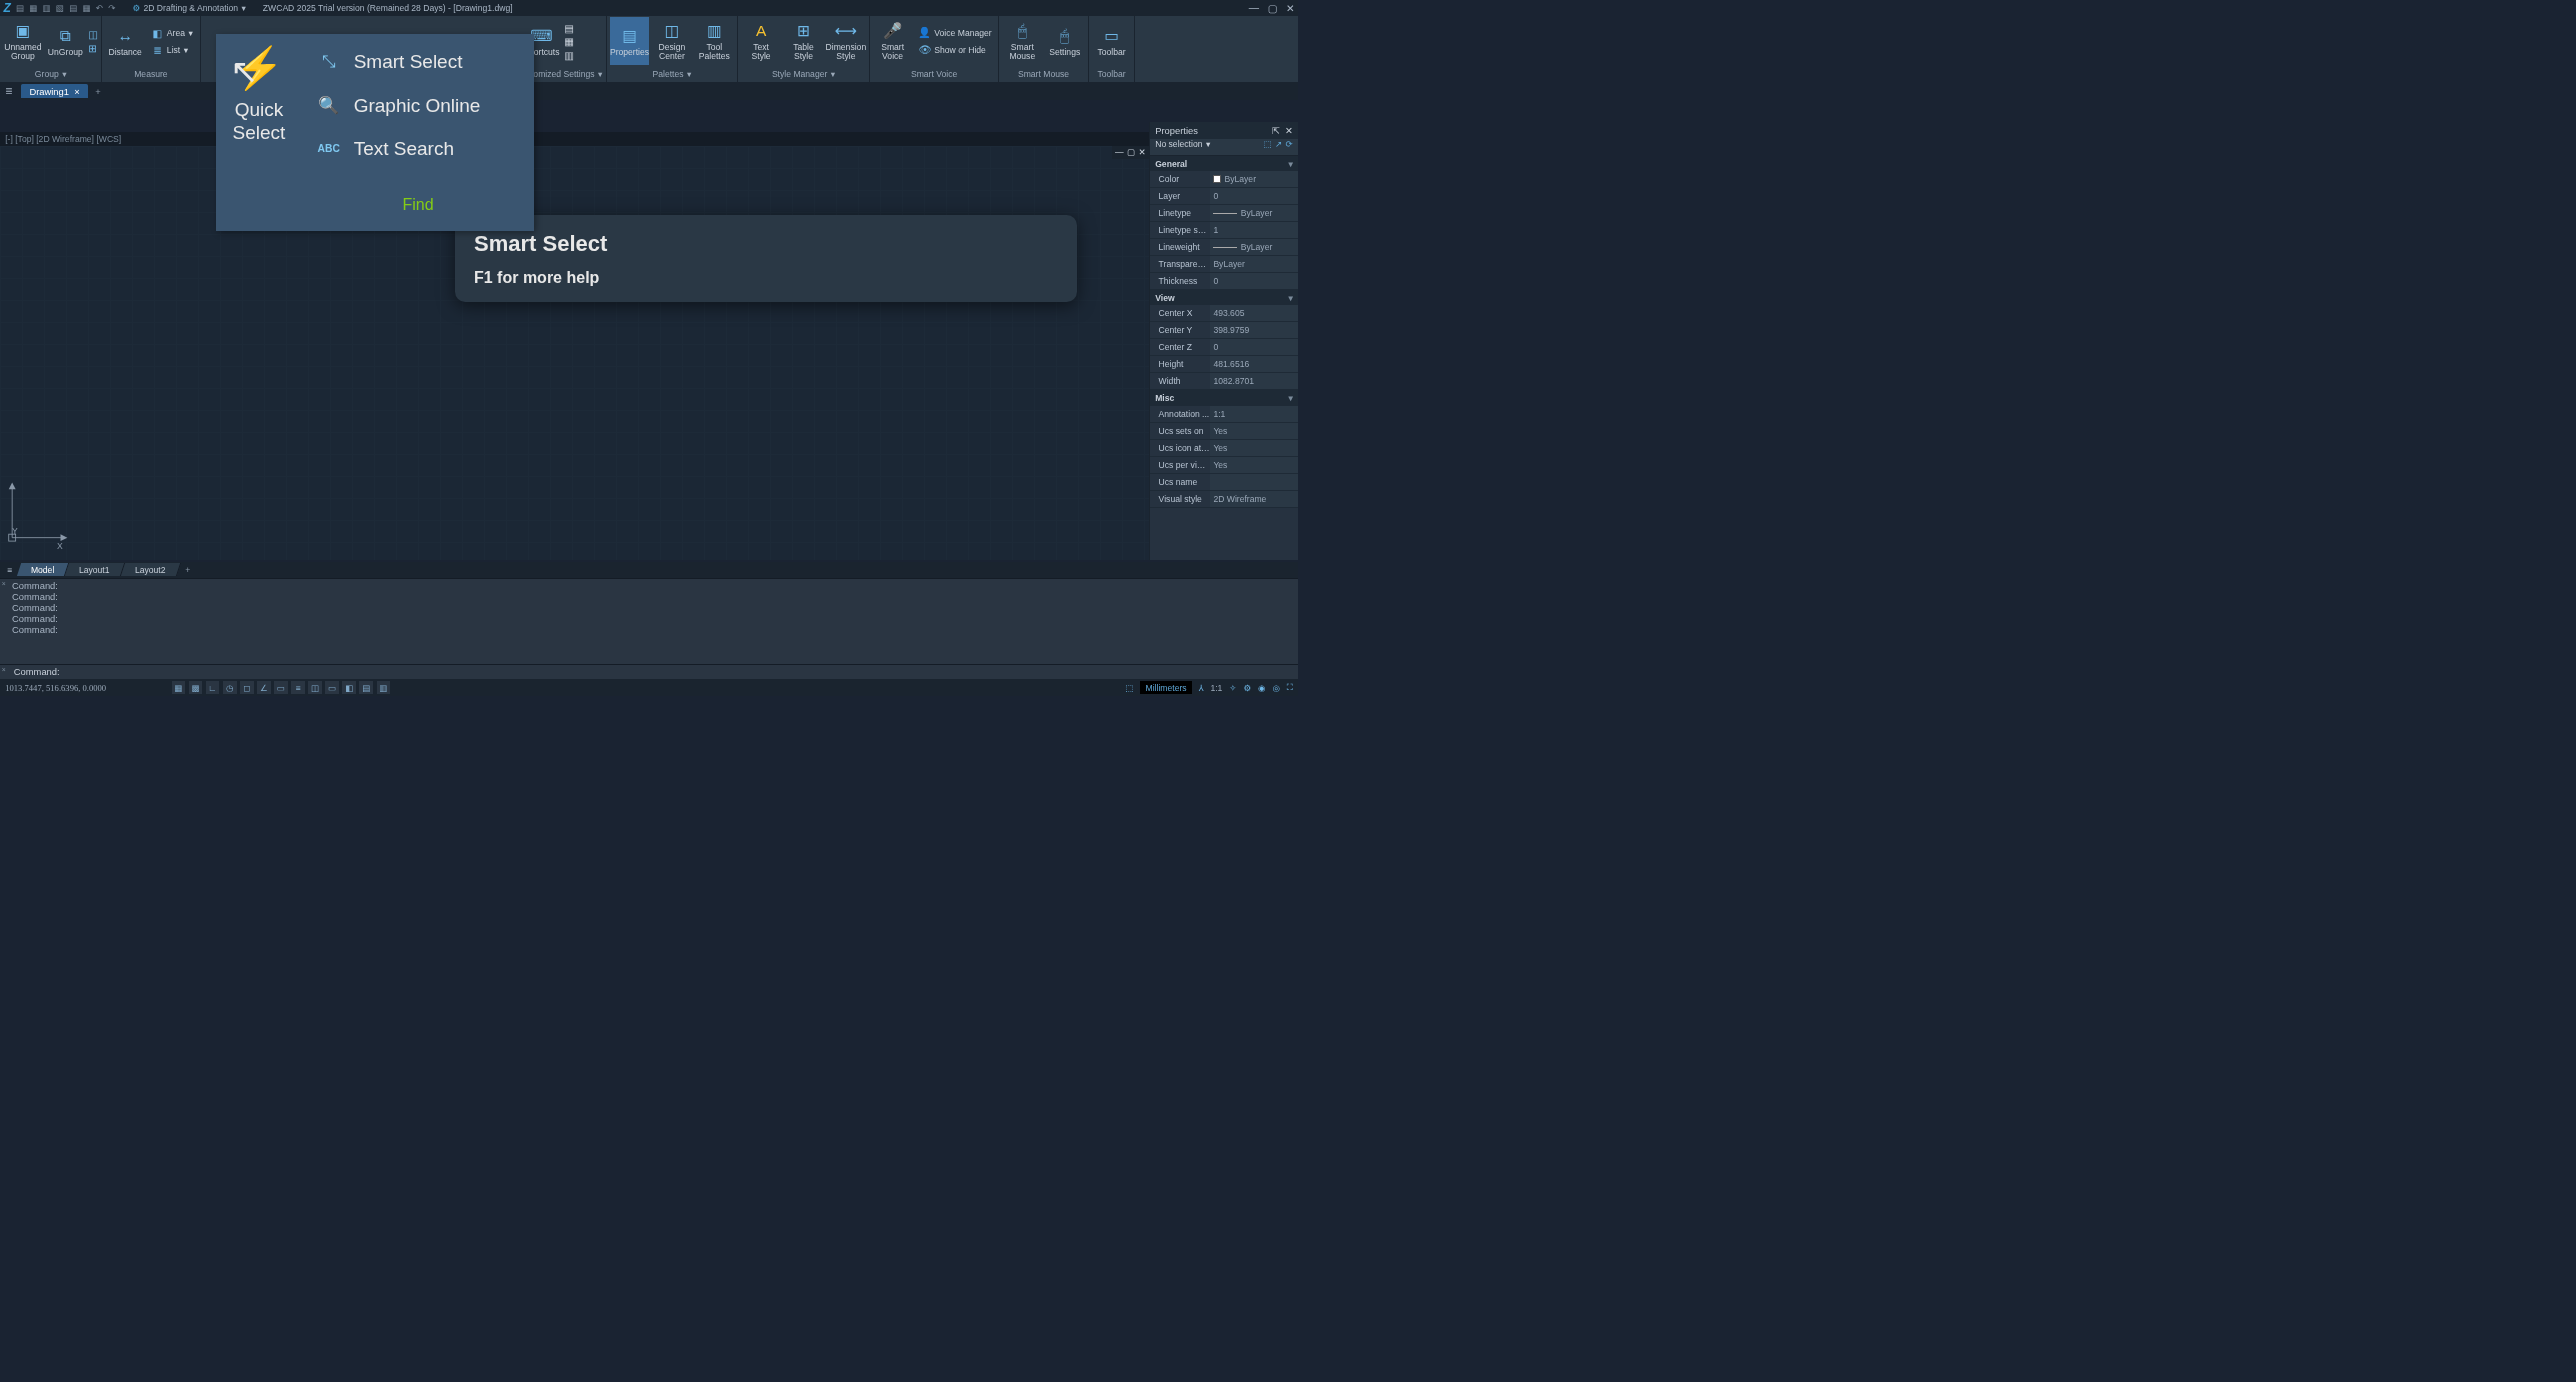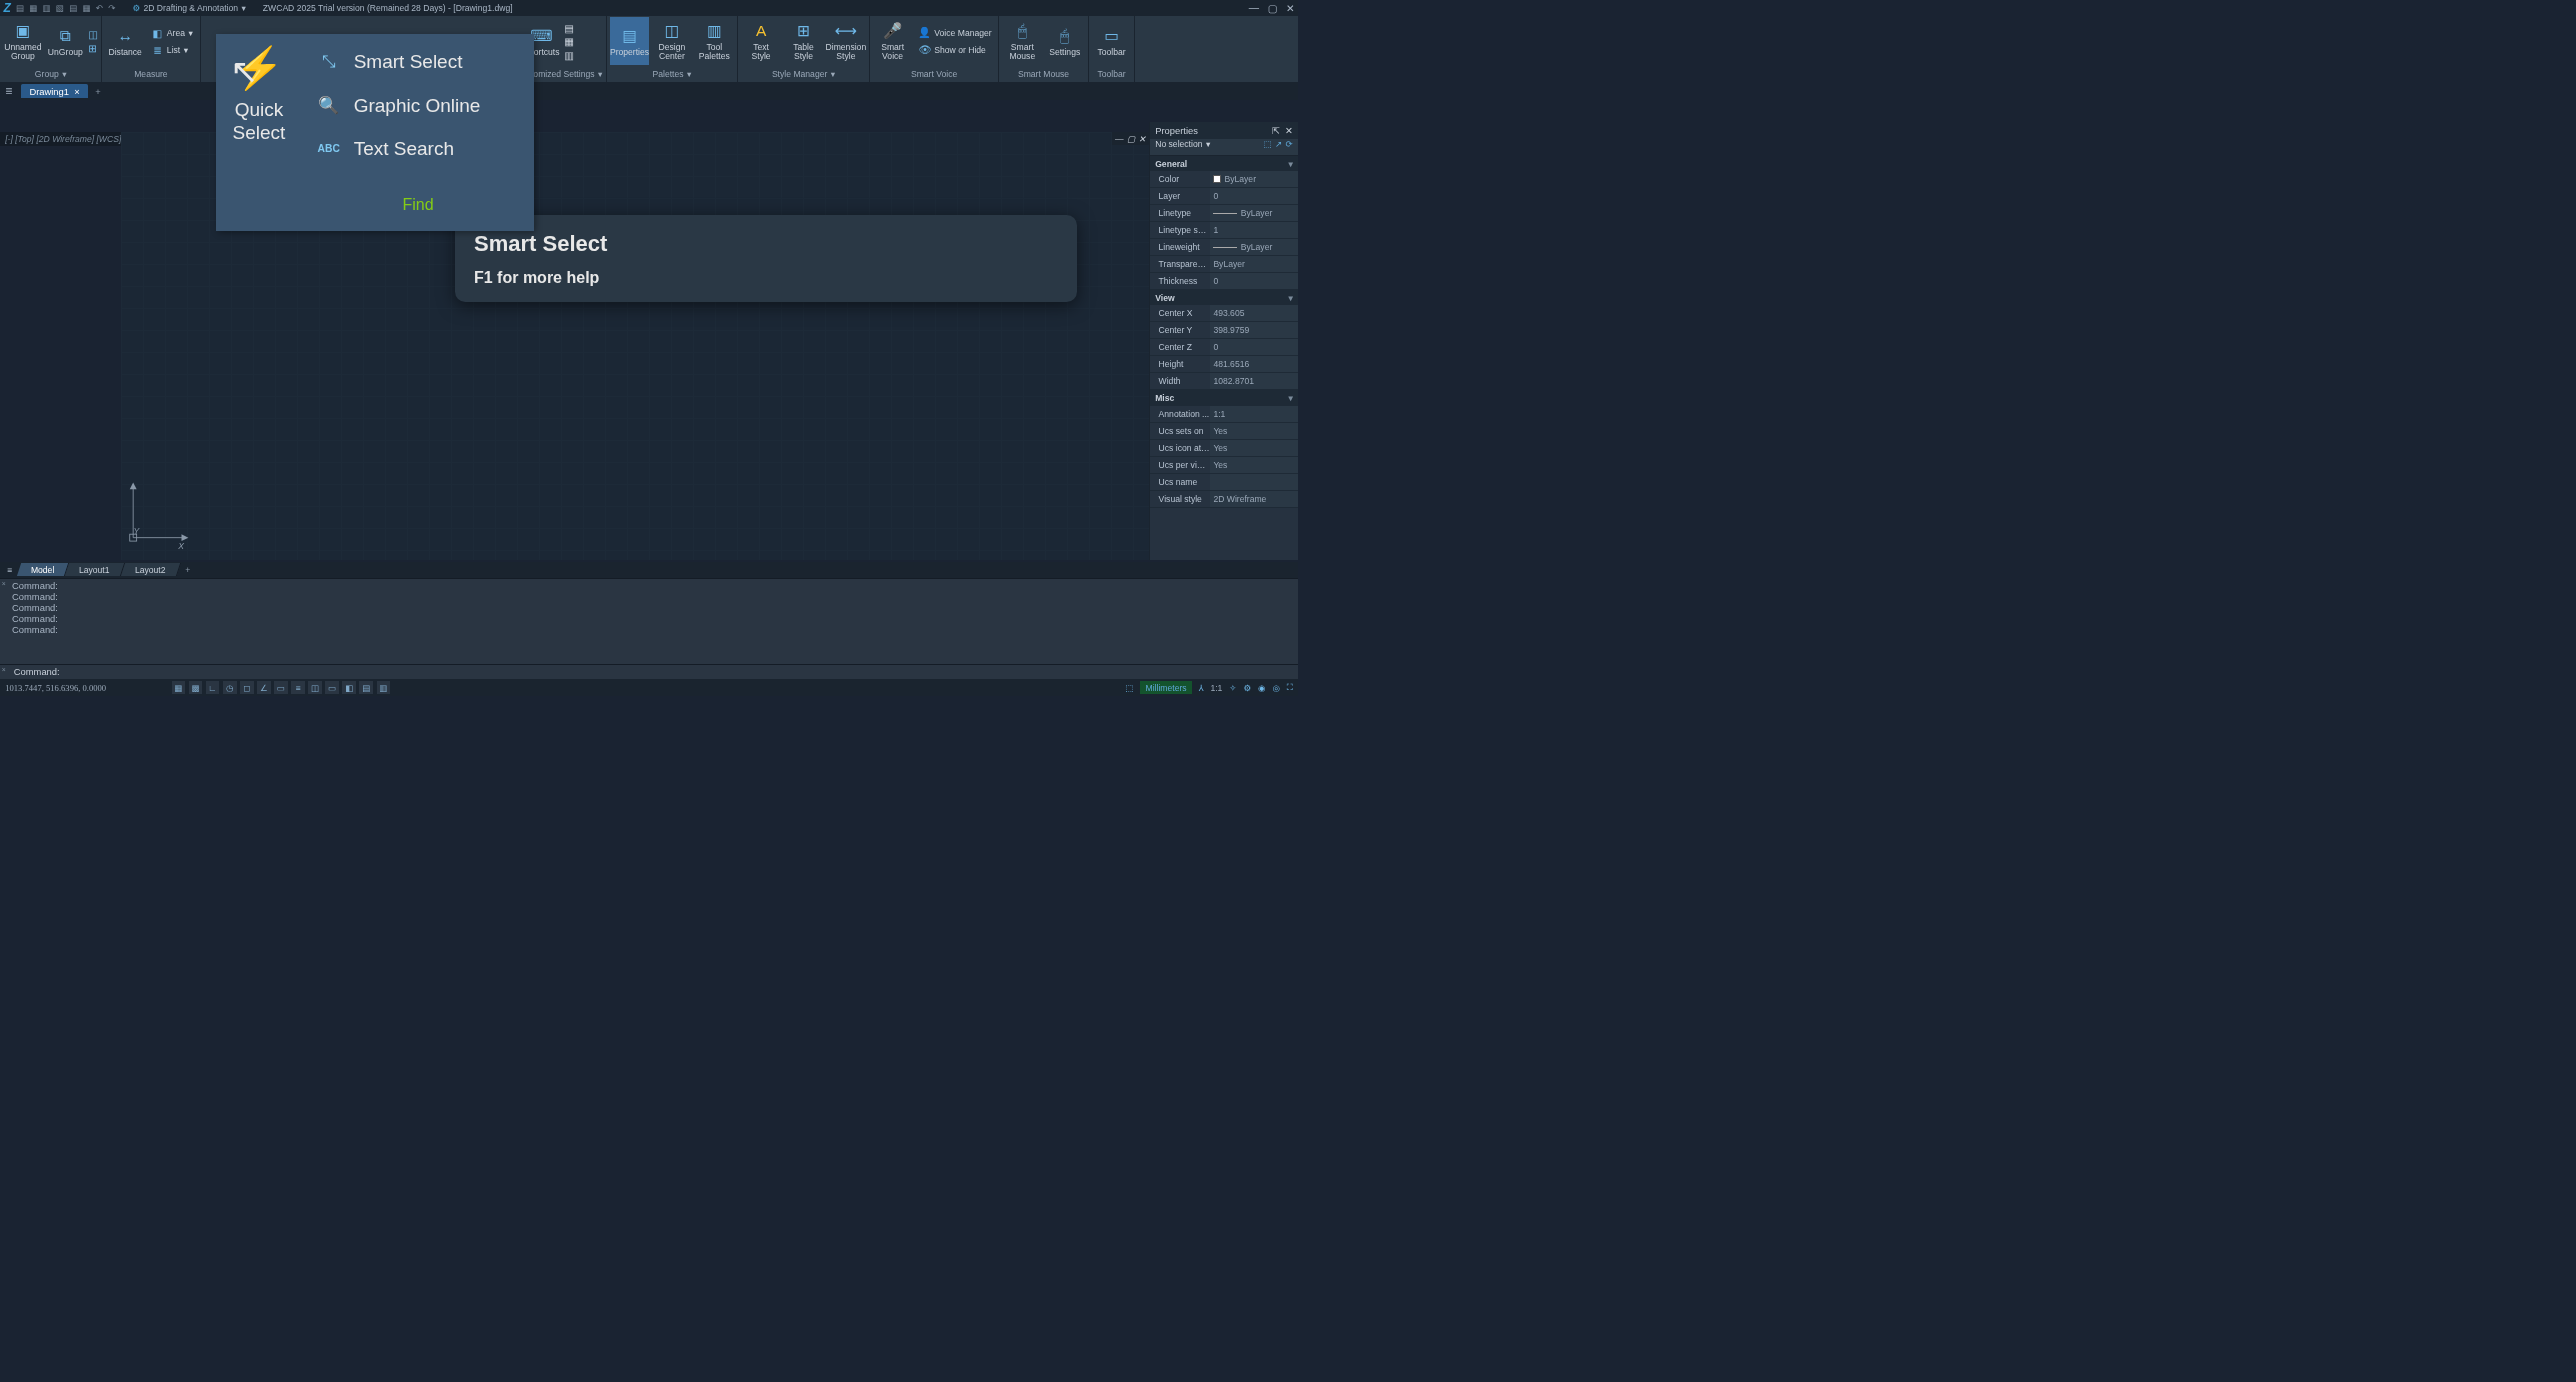--- a/index.html
+++ b/index.html
@@ -104,25 +104,25 @@
 .cmdline .xclose { position:absolute; left:1.7px; top:1.7px; font-size:6.9px; color:#7a8a9a; }
 .cmdline .prompt { margin-left:6.9px; }
 .cmdline input { background:transparent; border:none; color:#c8d0da; outline:none; margin-left:3.4px; flex:1; font-size:9.4px; }
 
 
 .statusbar { height:17px; background:#1a242f; display:flex; align-items:center; font-size:8.6px; padding:0 5.2px; color:#9aa8b8; }
 .statusbar .coords { width:163px;font-family:Liberation Serif, serif; }
 .statusbar .sbtns { display:flex; gap:3.4px; margin-left:3.4px; }
 .statusbar .sbtns span { width:13.7px; height:13.7px; display:flex; align-items:center; justify-content:center; background:#2a3542; color:#7fa8c8; cursor:pointer; font-size:8.6px; }
 .statusbar .right { margin-left:auto; display:flex; align-items:center; gap:6.9px; }
-.statusbar .right .units { background:#14532d; padding:1.7px 5.2px; color:#5fa8d8; }
+.statusbar .right .units { background:#000000; padding:1.7px 5.2px; color:#5fa8d8; }
 .statusbar .right span.ic { color:#6fb8e8; cursor:pointer; }
 
 
-.main { position:absolute; left:0; right:149px; top:132px; bottom:136px; display:flex; flex-direction:row;font-style:italic; }
+.main { position:absolute; left:0; right:149px; top:132px; bottom:136px; display:flex; flex-direction:column; }
 .main .drawarea { flex:1; }
 
 .hidden-ribbon-gap { width:318px; } 
 
 </style>
 </head>
 <body>
 
 <div id="app">
 

